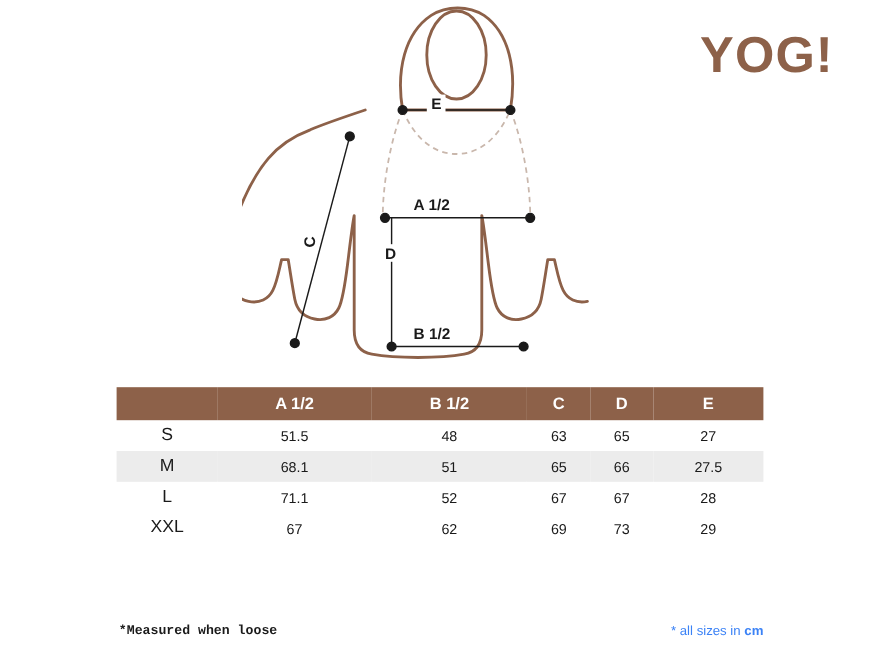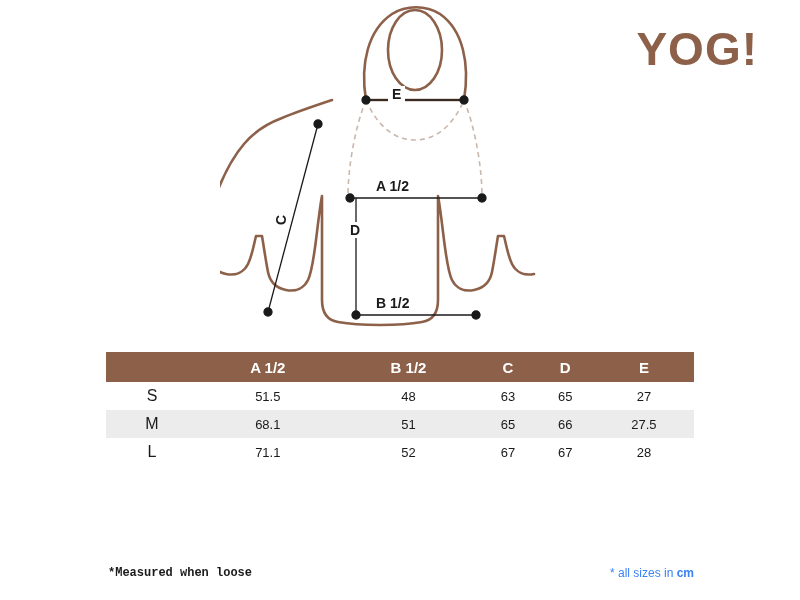--- a/index.html
+++ b/index.html
@@ -225,19 +225,27 @@
         <td>27.5</td>
       </tr>
       <tr>
         <td class="rowhead">L</td>
         <td>71.1</td>
         <td>52</td>
         <td>67</td>
         <td>67</td>
         <td>28</td>
       </tr>
+      <tr>
+        <td class="rowhead">XXL</td>
+        <td>67</td>
+        <td>62</td>
+        <td>69</td>
+        <td>73</td>
+        <td>29</td>
+      </tr>
     </tbody>
   </table>
 
   <div class="footnote-left">*Measured when loose</div>
   <div class="footnote-right"><span>* all sizes in </span><b>cm</b></div>
 
 </div>
 
 </body></html>

